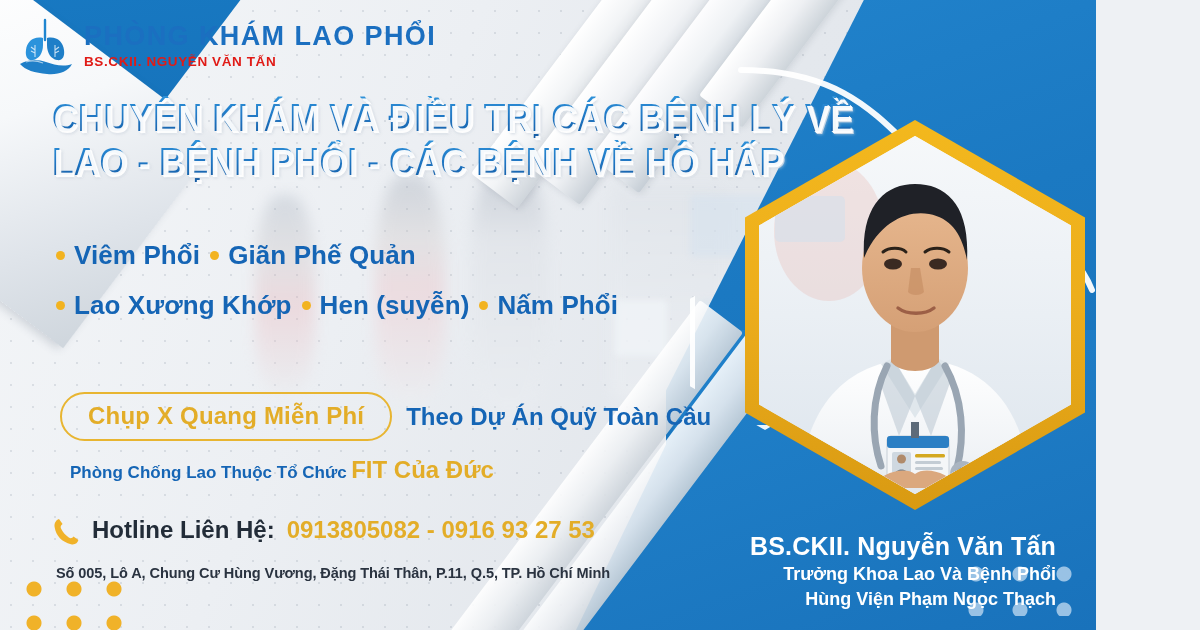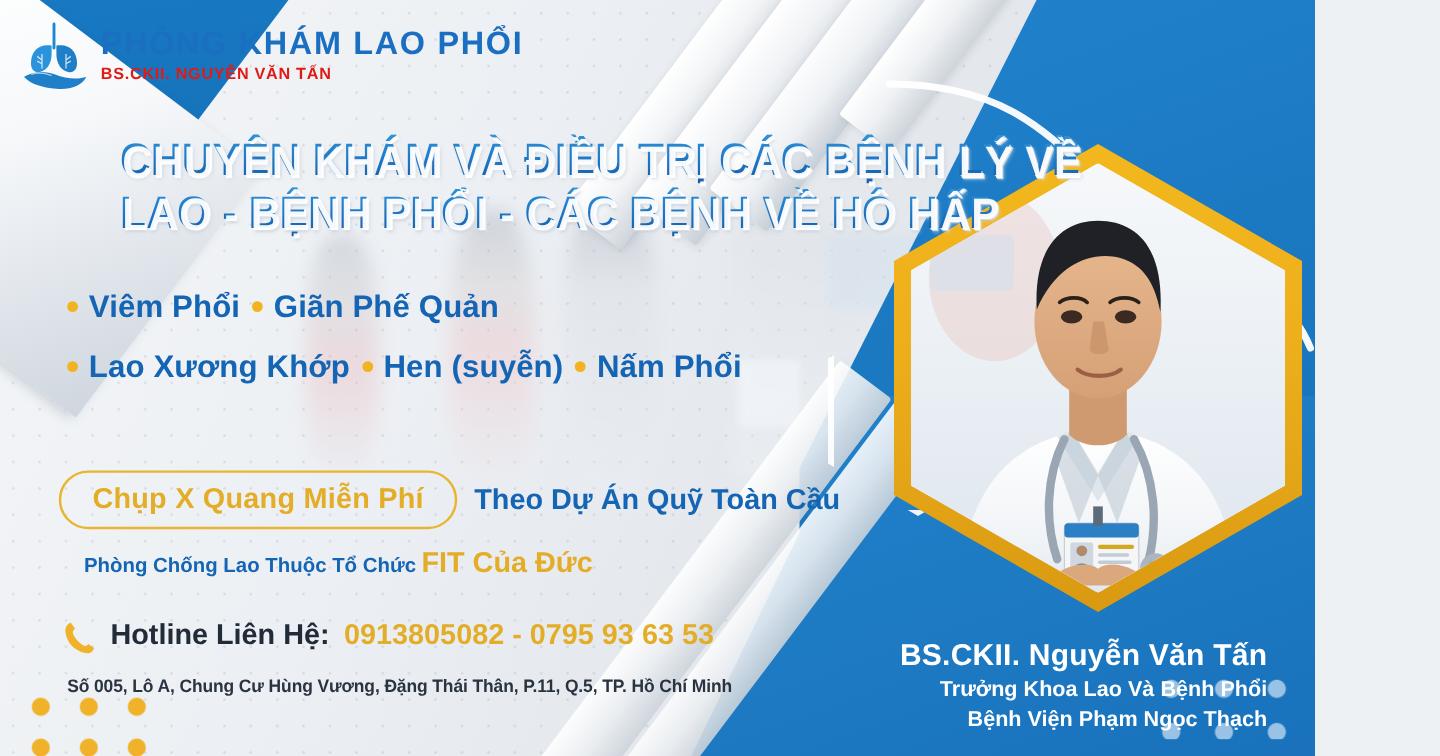--- a/index.html
+++ b/index.html
@@ -105,21 +105,21 @@
   .clinic-name {
     font-size:27px; font-weight:700; color:#1b6fc0; letter-spacing:1.4px;
     line-height:1.0; white-space:nowrap;
   }
   .doctor-sub {
     font-size:13.5px; font-weight:700; color:#e01b16; letter-spacing:.6px;
     margin-top:4px; white-space:nowrap;
   }
 
   
-  .headline { position:absolute; left:52px; top:112px; z-index:25;margin-left:48px; }
+  .headline { position:absolute; left:52px; top:96px; z-index:25; }
   .headline .hl {
     font-size:38px; font-weight:700; letter-spacing:.2px;
     line-height:1.16; white-space:nowrap;
     font-family:"Liberation Sans Narrow","Liberation Sans", sans-serif;
     transform:scaleX(.93); transform-origin:left center;
     color:#1a74c4;
     background:linear-gradient(180deg,#2f93da 0%,#1d77c6 48%,#1258a0 100%);
     -webkit-background-clip:text; background-clip:text; -webkit-text-fill-color:transparent;
     text-shadow:2px 2px 0 rgba(255,255,255,.95), 3px 3px 3px rgba(120,140,165,.35);
     filter:drop-shadow(1px 1px 0 rgba(255,255,255,.9));
@@ -129,21 +129,21 @@
   .bullets { position:absolute; left:56px; top:240px; z-index:25; }
   .brow {
     display:flex; align-items:center; gap:10px;
     margin-bottom:19px; white-space:nowrap;
   }
   .bitem { display:flex; align-items:center; gap:9px; }
   .bdot { width:9px; height:9px; border-radius:50%; background:#f2b320; flex:none; }
   .btext { font-size:26px; font-weight:700; color:#1565b5; letter-spacing:.1px; }
 
   
-  .promo { position:absolute; left:49px; top:392px; display:flex; align-items:center; gap:14px; z-index:25; }
+  .promo { position:absolute; left:60px; top:392px; display:flex; align-items:center; gap:14px; z-index:25; }
   .promo-pill {
     border:2.5px solid #e8b531; border-radius:40px;
     padding:8px 26px 9px;
   }
   .promo-pill span {
     font-size:24px; font-weight:700; color:#e3ad28; letter-spacing:.2px; white-space:nowrap;
   }
   .promo-after { font-size:24px; font-weight:700; color:#1565b5; white-space:nowrap; }
 
   .promo2 { position:absolute; left:70px; top:456px; z-index:25; white-space:nowrap; }
@@ -283,21 +283,21 @@
   <div class="promo2">
     <span class="pb">Phòng Chống Lao Thuộc Tổ Chức</span>
     <span class="pg">FIT Của Đức</span>
   </div>
 
   <div class="hotline">
     <svg class="phone-icon" viewBox="0 0 28 30">
       <path d="M7 3 C 4 4, 2 7, 2.6 11 C 4 20, 10 26, 19 28.2 C 23 29, 25.6 27, 26.4 24 L 21.5 20.6 C 20.2 22.4, 18.6 22.8, 16.8 21.6 C 13.4 19.2, 10.6 16.2, 9 12.6 C 8.2 10.8, 8.8 9.2, 10.6 8 Z" fill="#f0b229"></path>
     </svg>
     <span class="hot-label">Hotline Liên Hệ:</span>
-    <span class="hot-num">0913805082 - 0795 93 63 53</span>
+    <span class="hot-num">0913805082 - 0916 93 27 53</span>
   </div>
 
   <div class="address">Số 005, Lô A, Chung Cư Hùng Vương, Đặng Thái Thân, P.11, Q.5, TP. Hồ Chí Minh</div>
 
   <div class="hex-wrap">
     <div class="hex-outline"></div>
     <div class="hex-gold"></div>
     <div class="hex-photo">
       <svg width="312" height="358" viewBox="0 0 312 358">
         <defs>
@@ -353,16 +353,16 @@
         <rect x="152" y="286" width="8" height="16" fill="#5d6b79"></rect>
 
         <path d="M 112 352 C 122 336, 146 330, 156 338 C 166 330, 190 336, 200 352 Z" fill="#dba87e"></path>
       </svg>
     </div>
   </div>
 
   <div class="doc-caption">
     <div class="doc-name">BS.CKII. Nguyễn Văn Tấn</div>
     <div class="doc-role">Trưởng Khoa Lao Và Bệnh Phổi</div>
-    <div class="doc-role">Bệnh Viện Phạm Ngọc Thạch</div>
+    <div class="doc-role">Hùng Viện Phạm Ngọc Thạch</div>
   </div>
 
 </div>
 
 </body></html>

